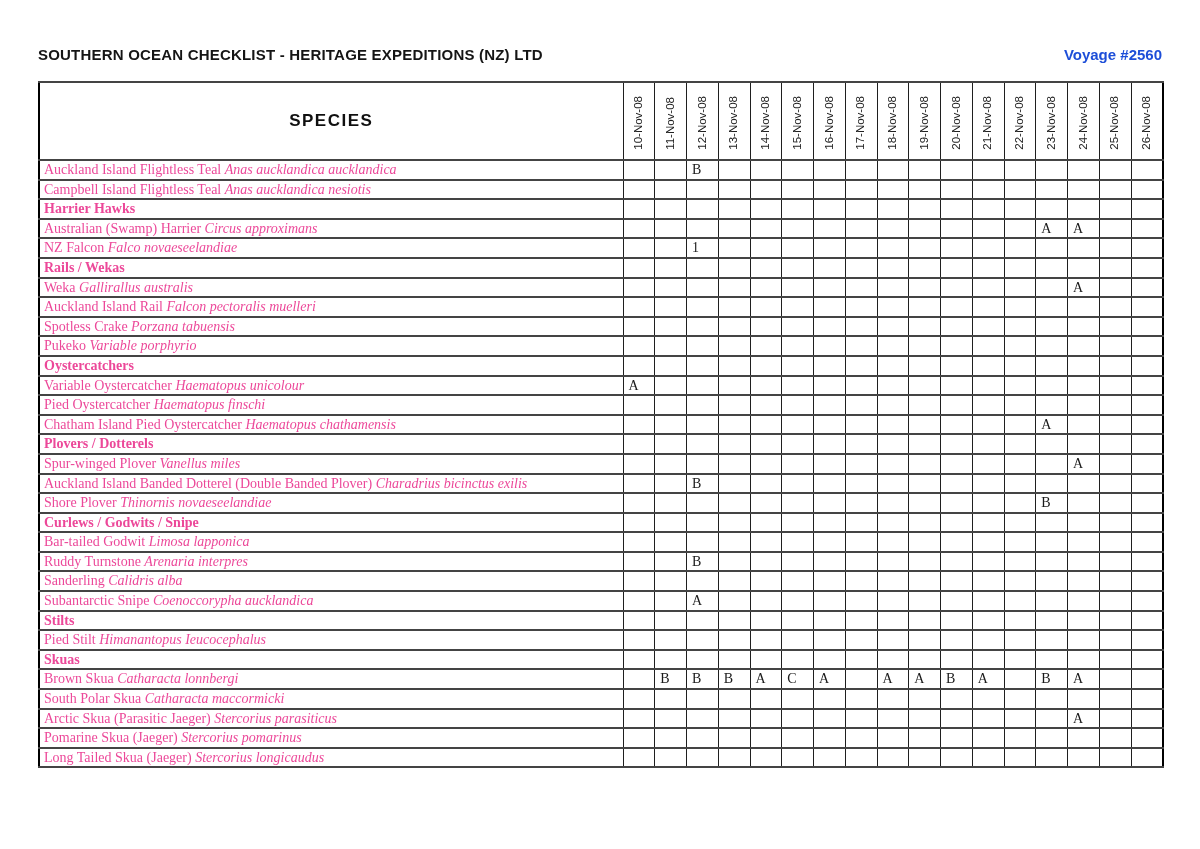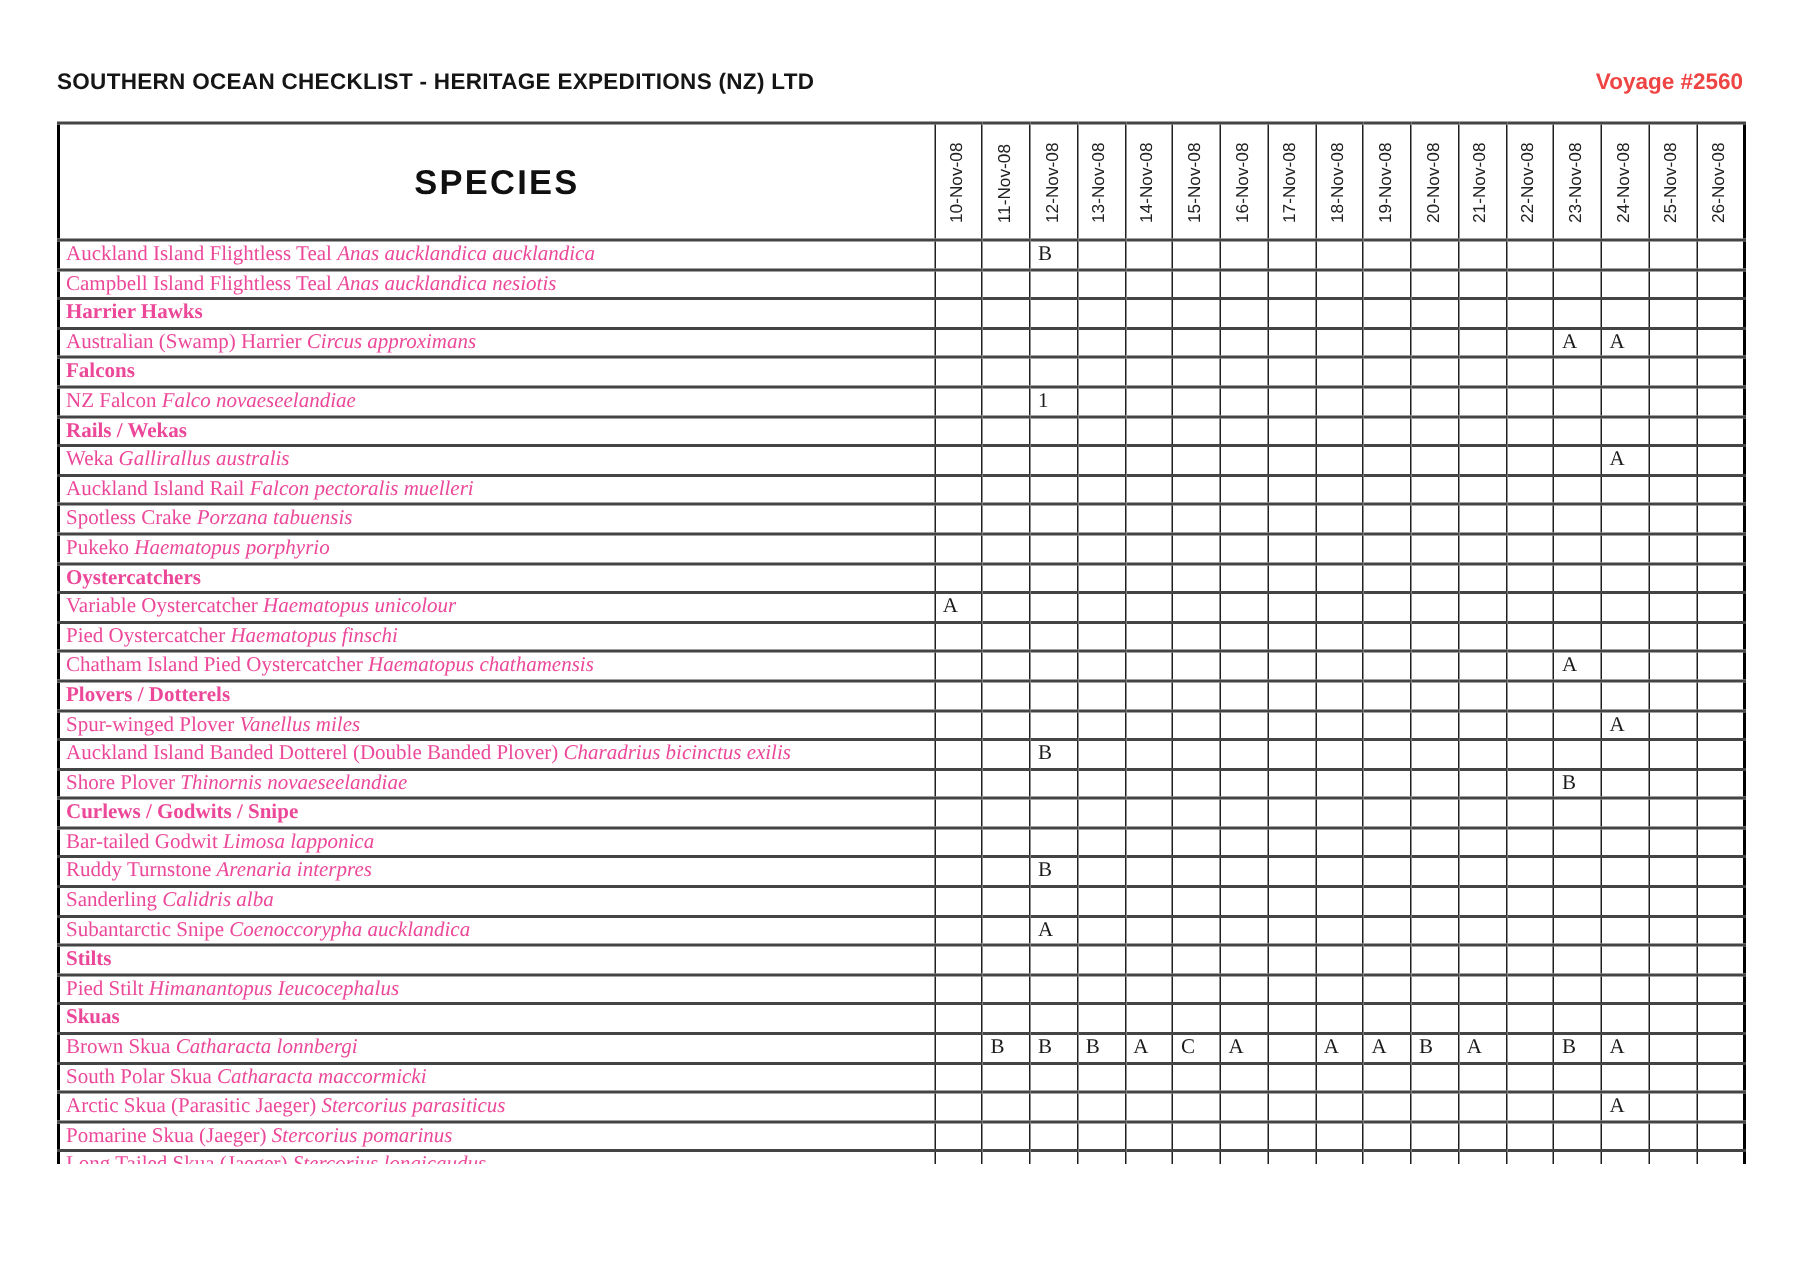--- a/index.html
+++ b/index.html
@@ -29,21 +29,21 @@
     font-weight: bold;
     font-size: 15px;
     letter-spacing: 0.2px;
     color: #151515;
     white-space: nowrap;
   }
   .voyage {
     font-family: "Liberation Sans", sans-serif;
     font-weight: bold;
     font-size: 15px;
-    color: #ef4444;
+    color: #1d4ed8;
     white-space: nowrap;
   }
   table.checklist {
     position: absolute;
     left: 38px;
     top: 81px;
     width: 1124px;
     border-collapse: collapse;
     table-layout: fixed;
     border: 2px solid #000;
@@ -55,21 +55,21 @@
     border-bottom: 2px solid #444444;
     padding: 0;
     overflow: hidden;
   }
   th.species-h {
     height: 76px;
     text-align: center;
     vertical-align: middle;
     font-family: "Liberation Sans", sans-serif;
     font-weight: bold;
-    font-size: 23px;
+    font-size: 17px;
     letter-spacing: 1.5px;
     color: #101010;
   }
   th.date-h {
     vertical-align: bottom;
     text-align: center;
     padding-bottom: 5px;
   }
   th.date-h span {
     display: inline-block;
@@ -236,40 +236,20 @@
           <td class="obs-cell"></td>
           <td class="obs-cell"></td>
           <td class="obs-cell"></td>
           <td class="obs-cell"></td>
           <td class="obs-cell">A</td>
           <td class="obs-cell">A</td>
           <td class="obs-cell"></td>
           <td class="obs-cell"></td>
         </tr>
         <tr>
-          <td class="species-cell category"><span class="common">Falcons</span></td>
-          <td class="obs-cell"></td>
-          <td class="obs-cell"></td>
-          <td class="obs-cell"></td>
-          <td class="obs-cell"></td>
-          <td class="obs-cell"></td>
-          <td class="obs-cell"></td>
-          <td class="obs-cell"></td>
-          <td class="obs-cell"></td>
-          <td class="obs-cell"></td>
-          <td class="obs-cell"></td>
-          <td class="obs-cell"></td>
-          <td class="obs-cell"></td>
-          <td class="obs-cell"></td>
-          <td class="obs-cell"></td>
-          <td class="obs-cell"></td>
-          <td class="obs-cell"></td>
-          <td class="obs-cell"></td>
-        </tr>
-        <tr>
           <td class="species-cell"><span class="common">NZ Falcon</span> <span class="sci">Falco novaeseelandiae</span></td>
           <td class="obs-cell"></td>
           <td class="obs-cell"></td>
           <td class="obs-cell">1</td>
           <td class="obs-cell"></td>
           <td class="obs-cell"></td>
           <td class="obs-cell"></td>
           <td class="obs-cell"></td>
           <td class="obs-cell"></td>
           <td class="obs-cell"></td>
@@ -356,21 +336,21 @@
           <td class="obs-cell"></td>
           <td class="obs-cell"></td>
           <td class="obs-cell"></td>
           <td class="obs-cell"></td>
           <td class="obs-cell"></td>
           <td class="obs-cell"></td>
           <td class="obs-cell"></td>
           <td class="obs-cell"></td>
         </tr>
         <tr>
-          <td class="species-cell"><span class="common">Pukeko</span> <span class="sci">Haematopus porphyrio</span></td>
+          <td class="species-cell"><span class="common">Pukeko</span> <span class="sci">Variable porphyrio</span></td>
           <td class="obs-cell"></td>
           <td class="obs-cell"></td>
           <td class="obs-cell"></td>
           <td class="obs-cell"></td>
           <td class="obs-cell"></td>
           <td class="obs-cell"></td>
           <td class="obs-cell"></td>
           <td class="obs-cell"></td>
           <td class="obs-cell"></td>
           <td class="obs-cell"></td>

